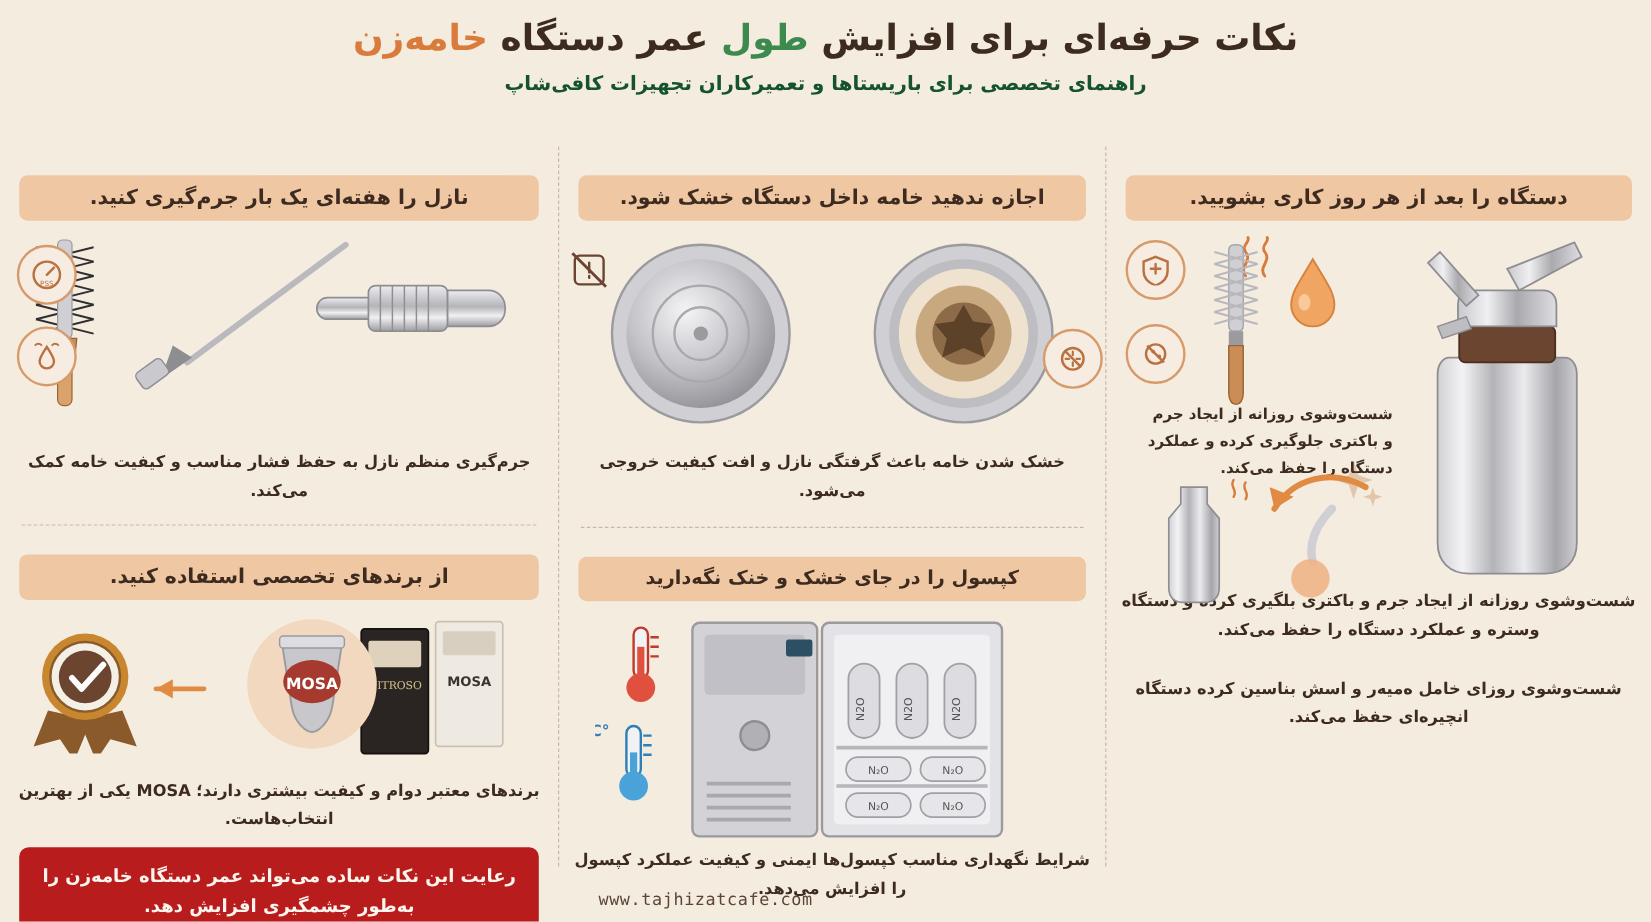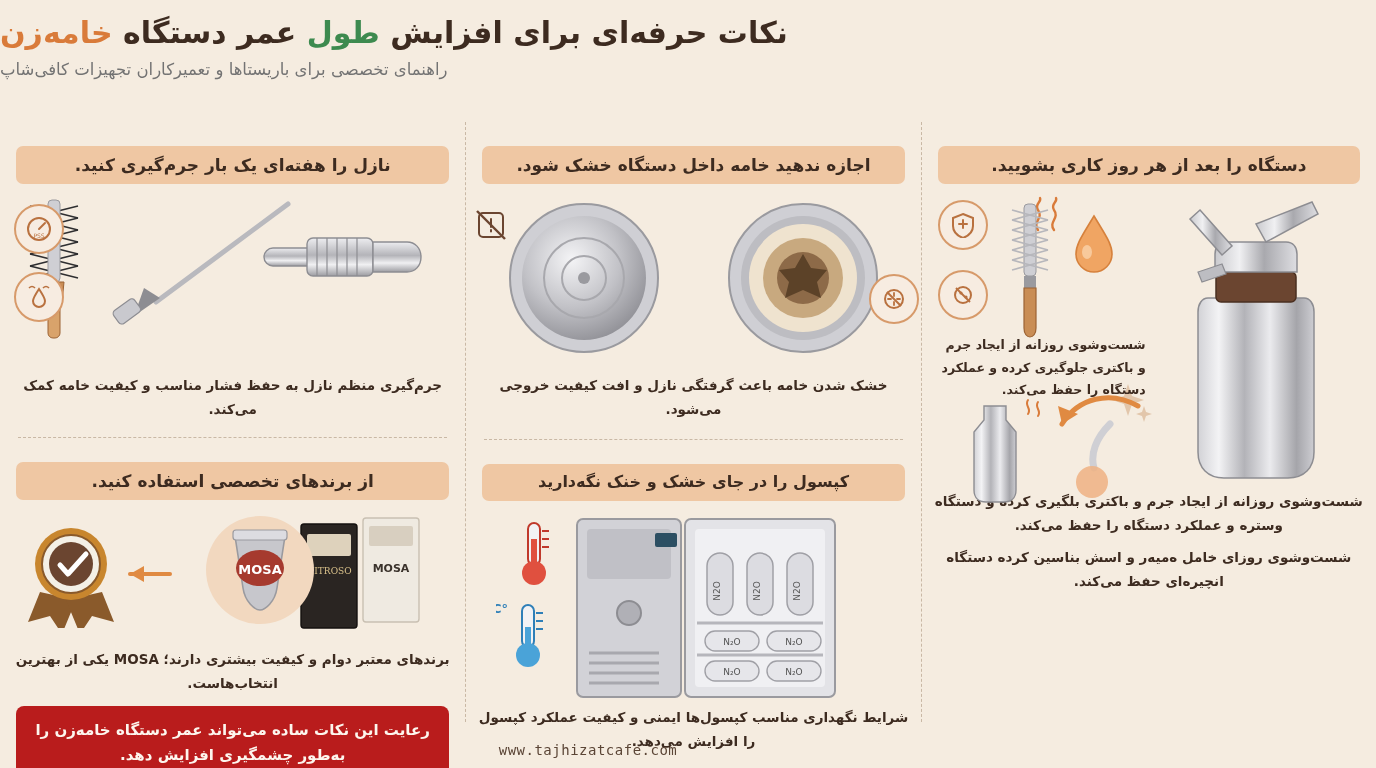--- a/index.html
+++ b/index.html
@@ -7,29 +7,29 @@
     width:1376px;height:768px;
     background:#f5ece0;
     font-family:"DejaVu Sans","Liberation Sans",sans-serif;
     color:#3d2b20;
     overflow:hidden;
     position:relative;
   }
   .page{position:relative;width:1376px;height:768px;}
 
   
-  .header{text-align:left;padding-top:14px;}
+  .header{text-align:center;padding-top:14px;}
   .title{
     font-size:30px;font-weight:bold;color:#3d2b20;letter-spacing:0;
     line-height:1.25;
   }
   .title .accent-green{color:#3d8a4f;}
   .title .accent-orange{color:#d97b3a;}
   .subtitle{
-    font-size:16.5px;font-weight:normal;color:#737373;margin-top:8px;
+    font-size:16.5px;font-weight:bold;color:#14532d;margin-top:8px;
   }
 
   
   .cols{
     position:absolute;top:122px;left:0;width:1376px;height:600px;
     display:flex;flex-direction:row;
   }
   .col{position:relative;}
   .col-right{width:455px;}   
   .col-mid{width:455px;border-right:1px dashed #c9b8a5;border-left:1px dashed #c9b8a5;}
@@ -186,39 +186,39 @@
         </div>
         <div class="circ-icon abs" style="left:16px;top:86px;">
           <svg width="26" height="26" viewBox="0 0 26 26">
               <circle cx="13" cy="13" r="8" fill="none" stroke="#b9713f" stroke-width="2"></circle>
               <path d="M6 6 L20 20" stroke="#b9713f" stroke-width="2"></path>
               <circle cx="11" cy="11" r="1.6" fill="#b9713f"></circle>
               <circle cx="16" cy="15" r="1.6" fill="#b9713f"></circle>
             </svg>
         </div>
 
-        <div class="body-text left abs" style="left:14px;top:150px;width:210px;padding:0;font-size:12.5px;line-height:1.8;text-align:right;">شست‌وشوی روزانه از ایجاد جرم و باکتری جلوگیری کرده و عملکرد دستگاه را حفظ می‌کند.</div>
+        <div class="body-text left abs" style="left:29px;top:150px;width:210px;padding:0;font-size:12.5px;line-height:1.8;text-align:right;">شست‌وشوی روزانه از ایجاد جرم و باکتری جلوگیری کرده و عملکرد دستگاه را حفظ می‌کند.</div>
 
         <svg class="abs" style="left:110px;top:200px;" width="120" height="90">
           <path d="M106 22 C78 6,46 14,30 40" stroke="#e08a42" stroke-width="5" fill="none" stroke-linecap="round"></path>
           <path d="M30 40 l-4 -18 20 8z" fill="#e08a42"></path>
         </svg>
         <svg class="abs" style="left:150px;top:236px;" width="60" height="90">
           <path d="M38 4 C24 18,18 34,22 48" stroke="#cfcfd4" stroke-width="7" fill="none" stroke-linecap="round"></path>
           <circle cx="20" cy="62" r="16" fill="#efb183" opacity=".85"></circle>
         </svg>
         <svg class="abs" style="left:18px;top:212px;" width="120" height="120">
           <path d="M44 10 h22 v14 l10 12 v58 c0 8 -5 12 -12 12 H46 c-7 0 -12 -4 -12 -12 V36 l10 -12z" fill="url(#mtl)" stroke="#8d8d92" stroke-width="1.4"></path>
           <path d="M88 4 C84 10,92 12,88 18" stroke="#d97b3a" stroke-width="2" fill="none" stroke-linecap="round"></path>
           <path d="M98 6 C94 12,102 14,98 20" stroke="#d97b3a" stroke-width="2" fill="none" stroke-linecap="round"></path>
         </svg>
       </div>
 
       <div class="body-text" style="margin-top:6px;">شست‌وشوی روزانه از ایجاد جرم و باکتری بلگیری کرده و دستگاه وستره و عملکرد دستگاه را حفظ می‌کند.</div>
-      <div class="body-text" style="margin-top:9px;">شست‌وشوی روزای خامل ەمیەر و اسش بناسین کرده دستگاه انچیرەای حفظ می‌کند.</div>
+      <div class="body-text" style="margin-top:26px;">شست‌وشوی روزای خامل ەمیەر و اسش بناسین کرده دستگاه انچیرەای حفظ می‌کند.</div>
     </div>
 
     <div class="col col-mid">
 
       <div class="banner">اجازه ندهید خامه داخل دستگاه خشک شود.</div>
 
       <div class="art" style="height:190px;">
 
         <svg class="abs" style="right:38px;top:14px;" width="160" height="160" viewBox="0 0 160 160">
           <circle cx="80" cy="80" r="74" fill="#cfcfd4" stroke="#9a9a9f" stroke-width="2"></circle>

